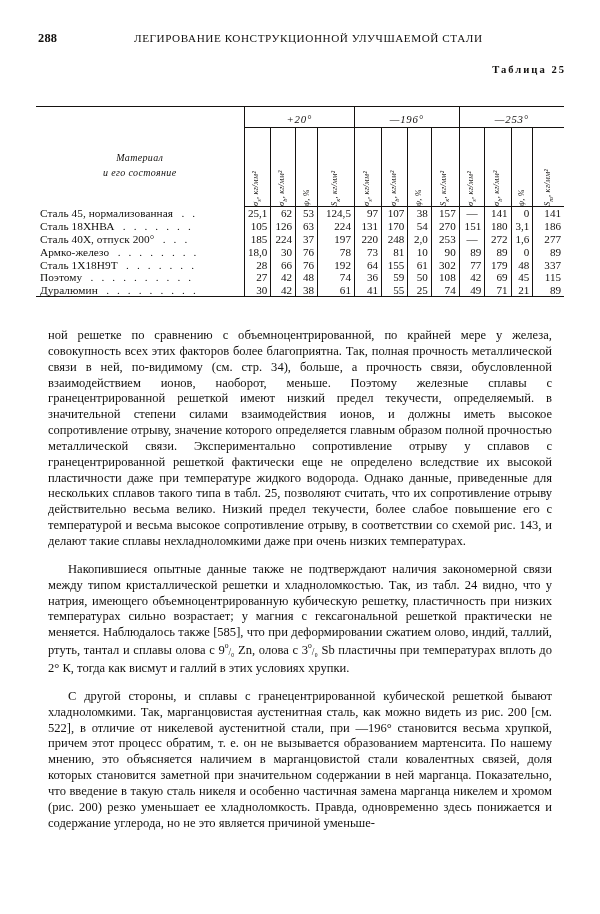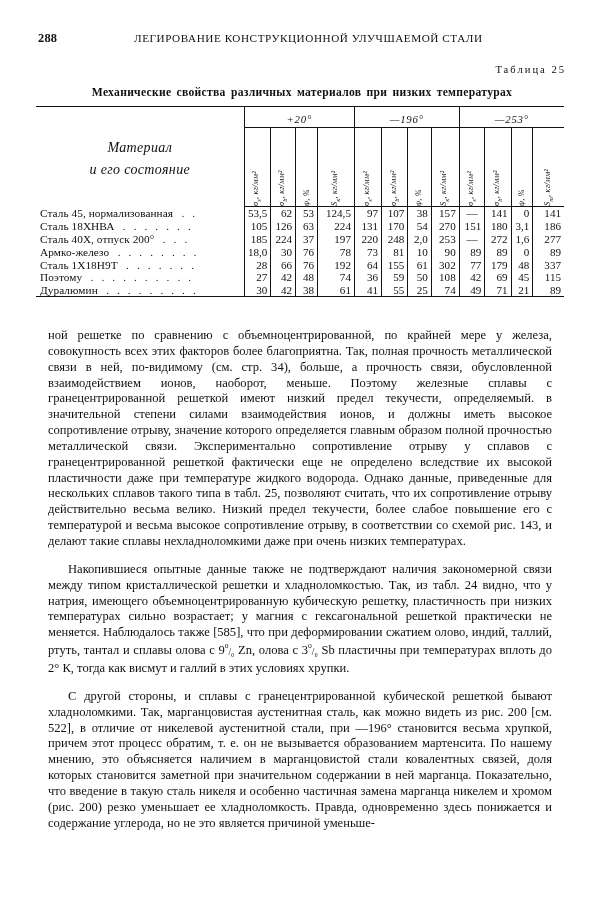--- a/index.html
+++ b/index.html
@@ -51,21 +51,21 @@
     white-space: nowrap;
   }
 
   
   .tablecaption-num {
     position: absolute;
     top: 64px;
     right: 34px;
     font-size: 10.6px;
     letter-spacing: 2.0px;
-    font-weight: 400;
+    font-weight: 700;
   }
   .tablecaption-title {
     position: absolute;
     top: 86px;
     left: 38px;
     right: 34px;
     text-align: center;
     font-size: 11.6px;
     font-weight: 700;
     letter-spacing: 0.3px;
@@ -118,21 +118,21 @@
     display: block;
     line-height: 1;
     text-align: left;
   }
   .vhead-inner sub, .vhead-inner sup {
     font-size: 6.4px;
     font-style: italic;
   }
   .stacked-label {
     text-align: center;
-    font-size: 14px;
+    font-size: 10px;
     line-height: 1.55;
     letter-spacing: 0.35px;
     padding-bottom: 26px !important;
   }
 
   
   td.mat {
     font-size: 11.3px;
     white-space: nowrap;
     padding: 0.4px 0 0.4px 4px !important;
@@ -179,21 +179,20 @@
 <body>
 
 <div class="page">
 
   <div class="runhead">
     <span class="folio">288</span>
     <span class="runtitle">ЛЕГИРОВАНИЕ КОНСТРУКЦИОННОЙ УЛУЧШАЕМОЙ СТАЛИ</span>
   </div>
 
   <div class="tablecaption-num">Таблица 25</div>
-  <div class="tablecaption-title">Механические свойства различных материалов при низких температурах</div>
 
   <table class="tbl">
     <colgroup>
       <col style="width:219px">
       <col style="width:27px">
         <col style="width:25px">
         <col style="width:23px">
         <col style="width:38px">
       <col style="width:28px">
         <col style="width:27px">
@@ -244,21 +243,21 @@
           </td>
           <td class="vhead rule-mid vline-l">
             <span class="vhead-inner">ψ, %</span>
           </td>
           <td class="vhead rule-mid vline-l">
             <span class="vhead-inner">S<sub>т</sub>, кг/мм²</span>
           </td>
         </tr>
         <tr>
           <td class="mat"><span>Сталь 45, нормализованная</span><span class="leader">&nbsp;. .</span></td>
-          <td class="num vline-l">53,5</td>
+          <td class="num vline-l">25,1</td>
           <td class="num vline-l">62</td>
           <td class="num vline-l">53</td>
           <td class="num vline-l">124,5</td>
           <td class="num vline-l">97</td>
           <td class="num vline-l">107</td>
           <td class="num vline-l">38</td>
           <td class="num vline-l">157</td>
           <td class="num vline-l dash">—</td>
           <td class="num vline-l">141</td>
           <td class="num vline-l">0</td>

